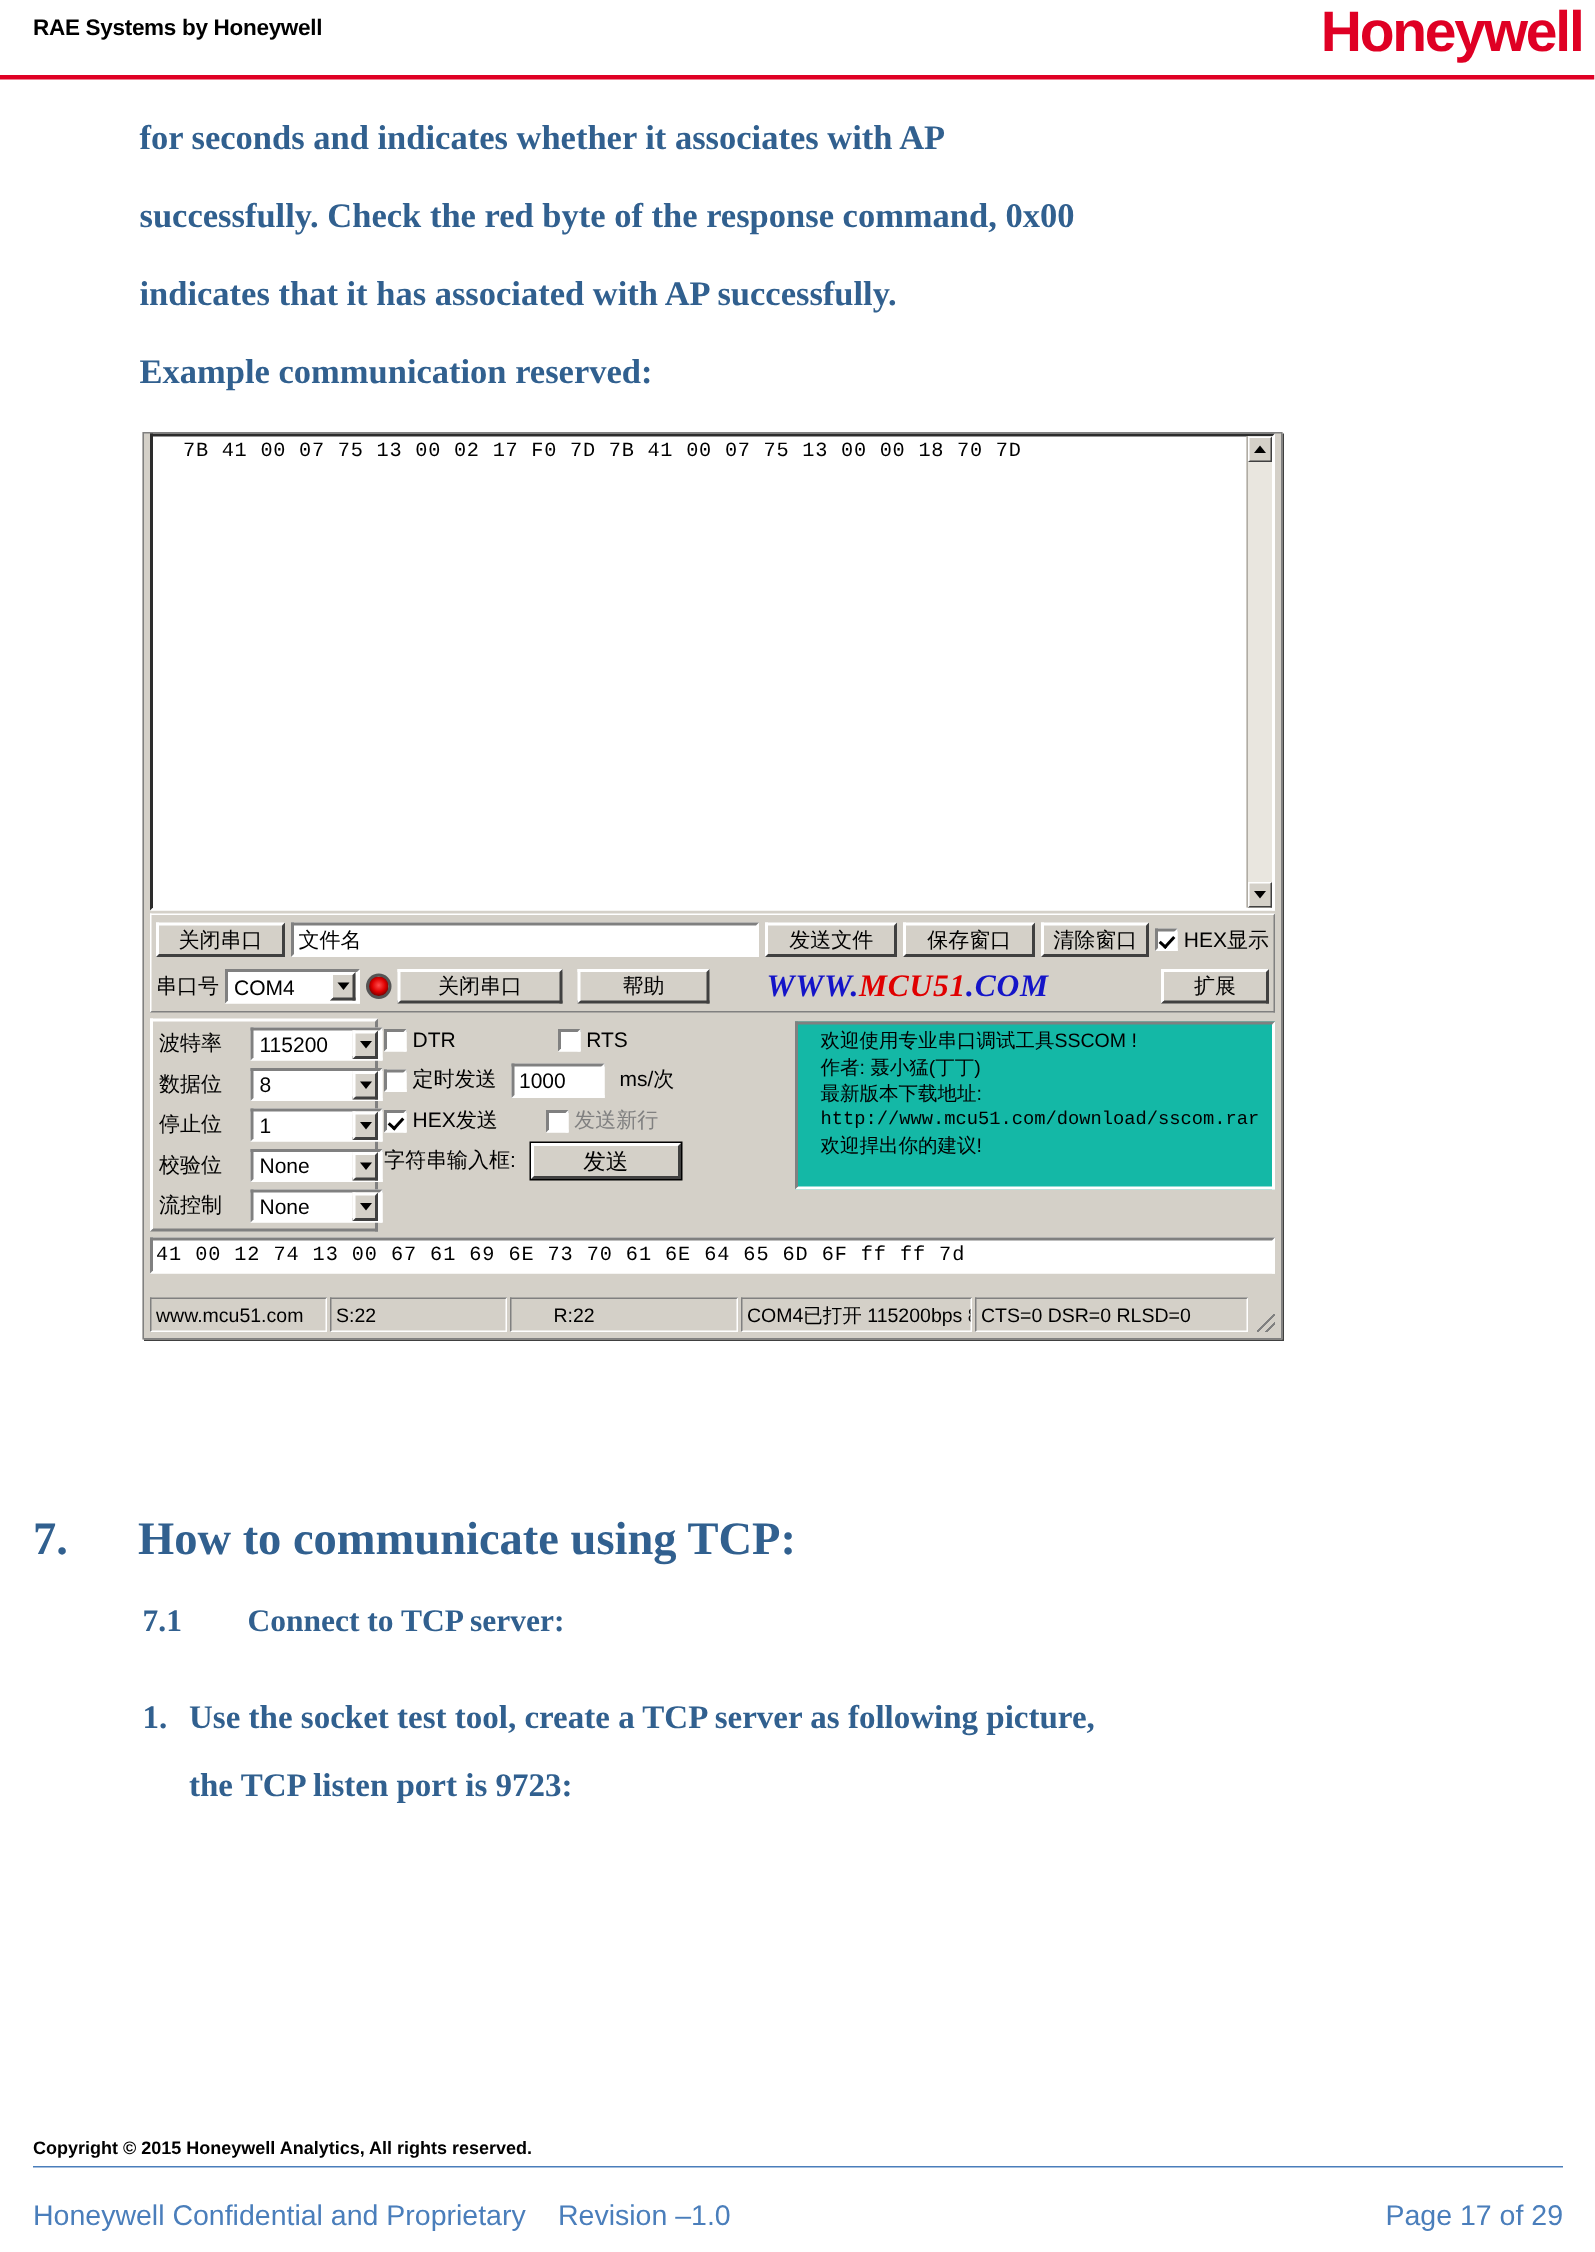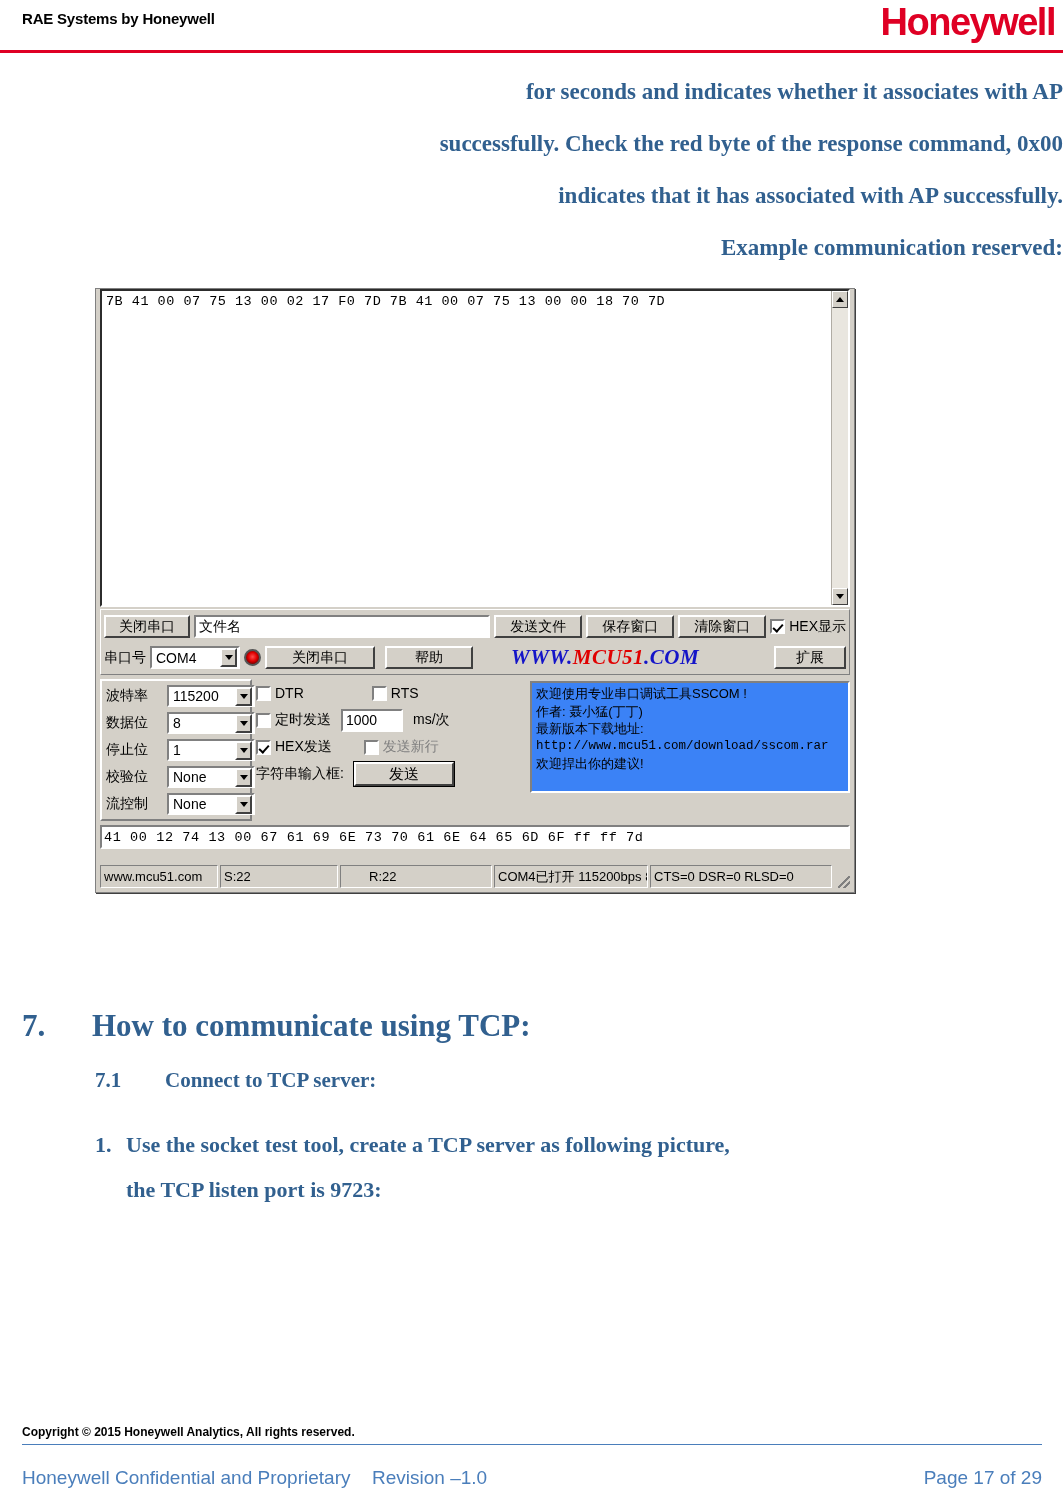--- a/index.html
+++ b/index.html
@@ -55,23 +55,22 @@
     top: 66px;
     left: 0;
     width: 1063px;
   }
   .para-line {
     color: #31608F;
     font-family: "Liberation Serif", serif;
     font-weight: bold;
     font-size: 23px;
     line-height: 52px;
-    padding-left: 45px;
-    white-space: nowrap;
-    text-align: right;
+    padding-left: 93px;
+    white-space: nowrap;
   }
 
   
   .sscom-window {
     position: absolute;
     left: 95px;
     top: 288px;
     width: 760px;
     height: 605px;
     background: #D4D0C8;
@@ -138,21 +137,21 @@
     margin: 0 4px;
     height: 318px;
     background: #ffffff;
     border: 2px inset #D4D0C8;
     border-color: #808080 #ffffff #ffffff #808080;
     display: flex;
     position: relative;
   }
   .terminal-text {
     flex: 1 1 auto;
-    padding: 3px 4px;
+    padding: 3px 20px;
     font-family: "Liberation Mono", monospace;
     font-size: 13.5px;
     color: #000;
     letter-spacing: 0.5px;
     white-space: pre-wrap;
     overflow: hidden;
   }
   .vscroll {
     width: 17px;
     background: #D8D4CC;
@@ -329,25 +328,25 @@
     background: #D4D0C8;
     border: 2px solid;
     border-color: #ffffff #404040 #404040 #ffffff;
     outline: 1px solid #000;
     height: 24px;
     min-width: 100px;
     display: flex; align-items: center; justify-content: center;
     font-size: 15px; color: #000;
   }
   .infobox {
-    background: #3b82f6;
+    background: #14b8a6;
     border: 2px solid;
     border-color: #808080 #ffffff #ffffff #808080;
     flex: 1 1 auto;
-    padding: 2px 4px;
+    padding: 2px 15px;
     font-size: 13px;
     color: #000;
     line-height: 17.5px;
     overflow: hidden;
     margin-left: 45px;
   }
   .infobox .mono { font-family: "Liberation Mono", monospace; font-size: 12.5px; }
 
   .strinput {
     margin: 4px 4px 0 4px;
@@ -507,21 +506,21 @@
     </div>
   </div>
 
   <div class="ctrl-panel">
 
     <div class="ctrl-row">
       <div class="w95-btn" style="width:86px">关闭串口</div>
       <div class="w95-input" style="flex:1 1 auto; min-width:0;">文件名</div>
       <div class="w95-btn" style="width:88px">发送文件</div>
       <div class="w95-btn" style="width:88px">保存窗口</div>
-      <div class="w95-btn" style="width:88px">清除窗口</div>
+      <div class="w95-btn" style="width:72px">清除窗口</div>
       <div class="w95-check">
         <span class="cbox checked"></span>
         <span class="lbl">HEX显示</span>
       </div>
     </div>
 
     <div class="ctrl-row">
       <span class="lbl">串口号</span>
       <div class="w95-select" style="width:90px">
         <span class="sel-val">COM4</span>

